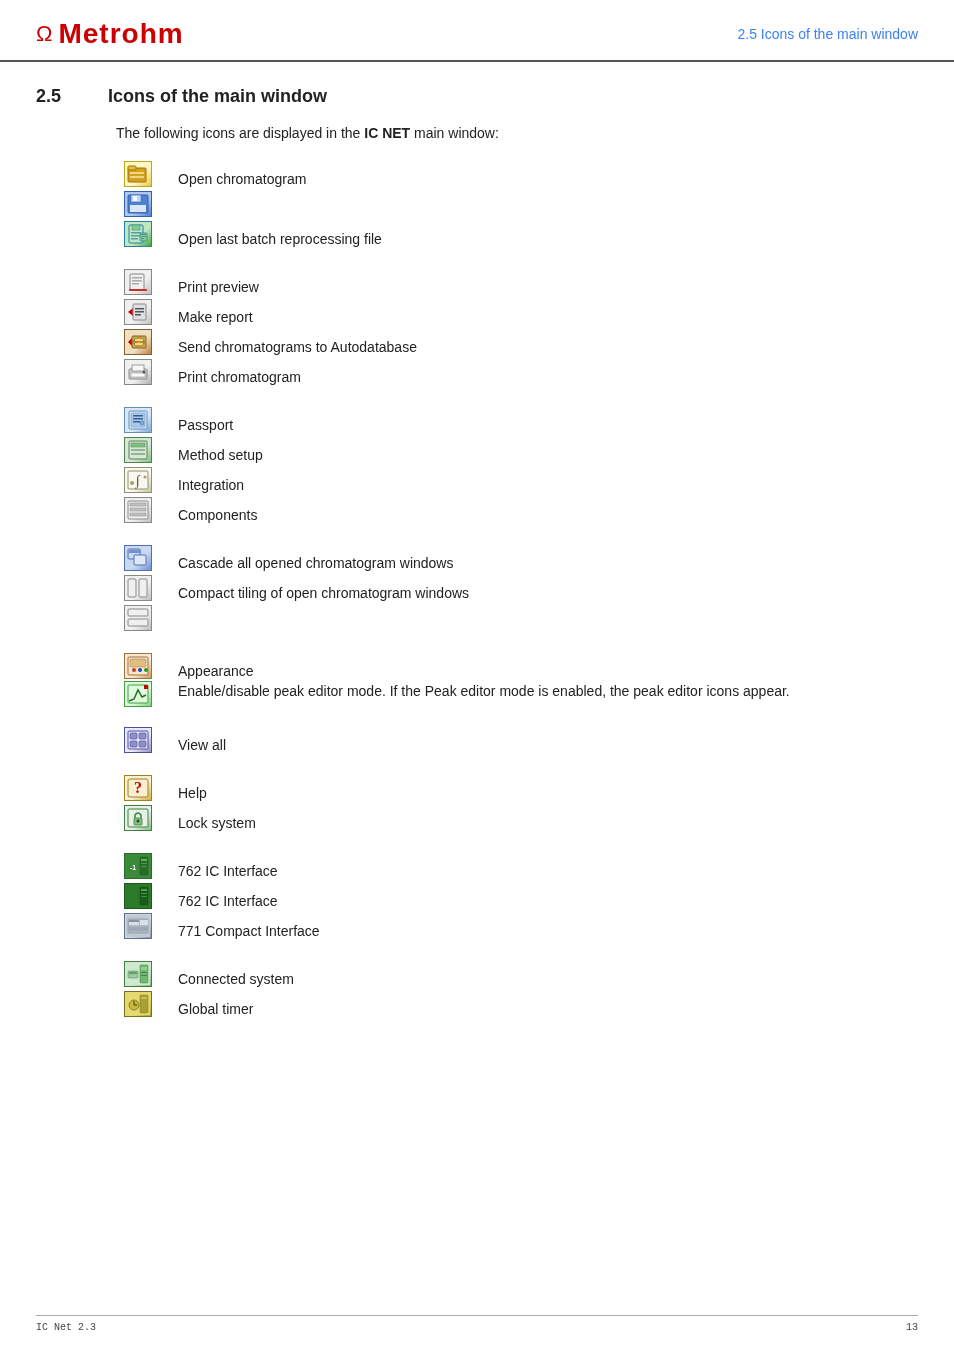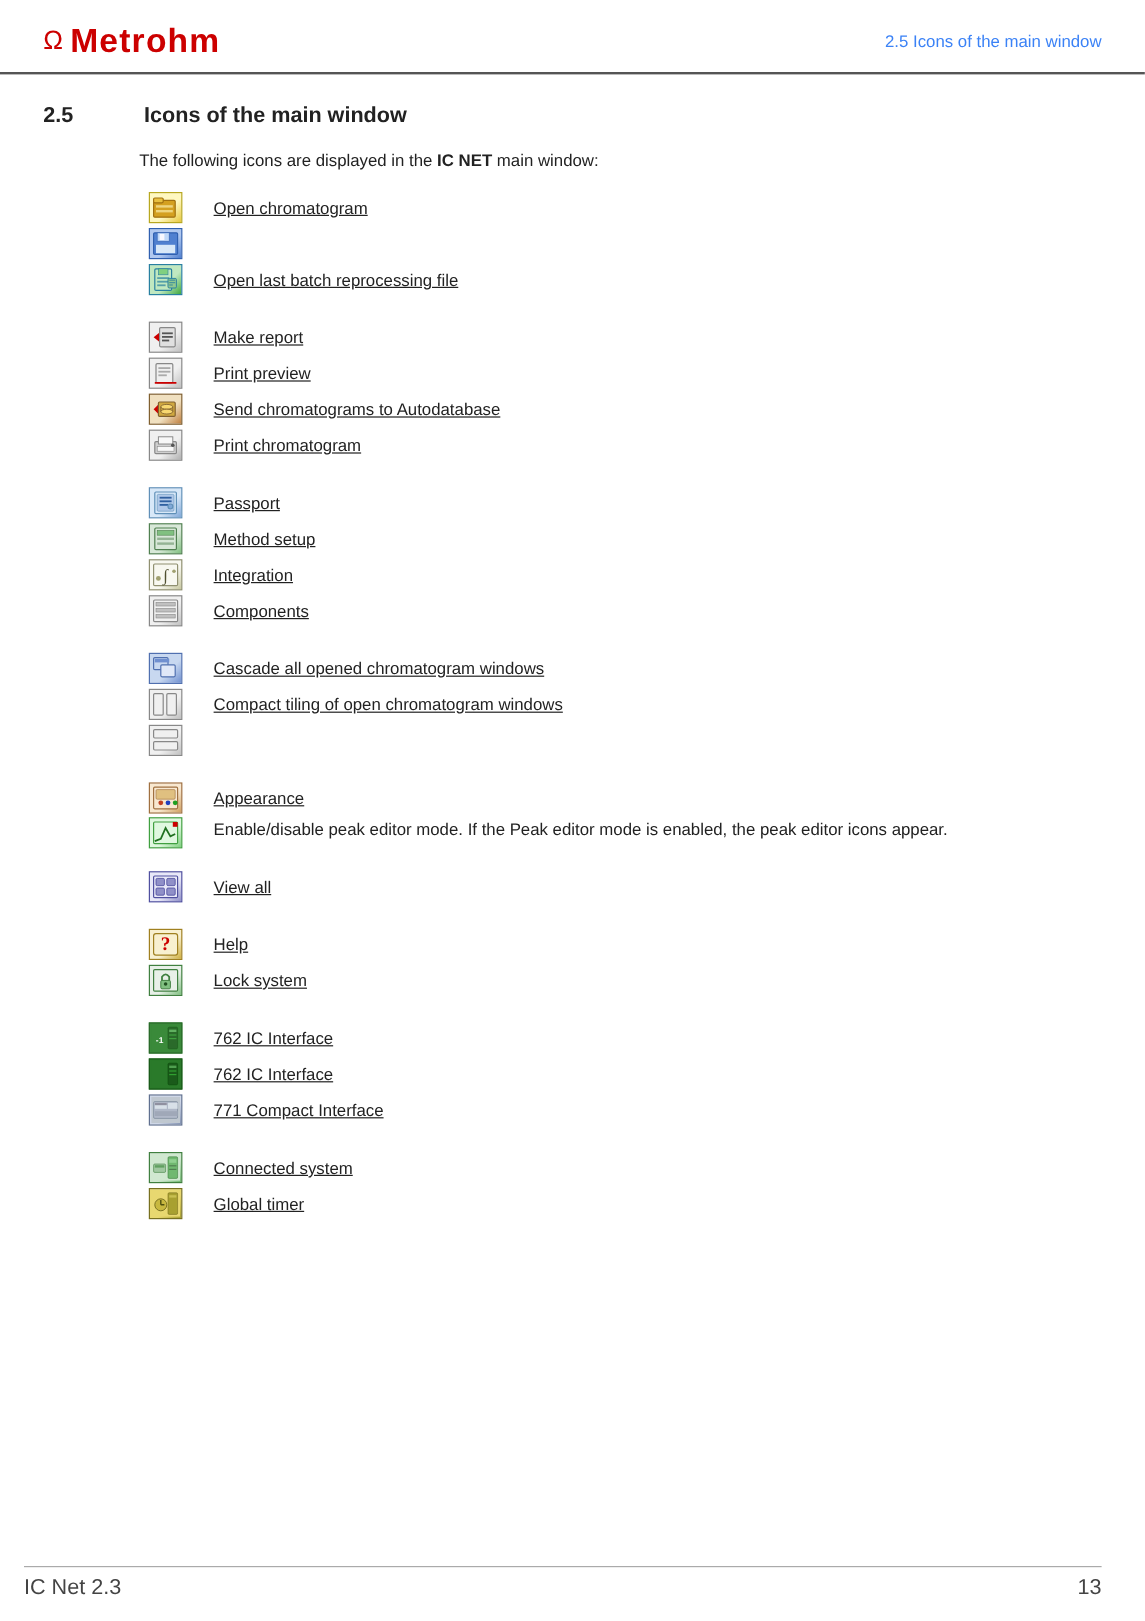--- a/index.html
+++ b/index.html
@@ -45,21 +45,21 @@
       color: #3b82f6;
     }
     
     .content {
       padding: 24px 36px 24px 36px;
     }
     
     .section-heading {
       display: flex;
       align-items: baseline;
-      gap: 36px;
+      gap: 24px;
       margin-bottom: 18px;
     }
     .section-num {
       font-size: 18px;
       font-weight: bold;
       color: #222;
       min-width: 48px;
     }
     .section-title {
       font-size: 18px;
@@ -78,24 +78,23 @@
     }
     
     .icon-list {
       margin-left: 80px;
     }
     .icon-group {
       margin-bottom: 10px;
     }
     .icon-row {
       display: flex;
-      align-items: center;
+      align-items: flex-end;
       margin-bottom: 2px;
       min-height: 28px;
-      text-decoration: underline;
     }
     .icon-cell {
       width: 44px;
       min-width: 44px;
       display: flex;
       align-items: center;
       justify-content: center;
     }
     .icon-img {
       width: 28px;
@@ -116,29 +115,30 @@
       flex: 1;
     }
     
     .group-spacer {
       height: 10px;
     }
     
     .footer {
       position: absolute;
       bottom: 18px;
-      left: 20px;
+      left: 36px;
       right: 36px;
       display: flex;
       justify-content: space-between;
       align-items: center;
-      font-size: 18px;
+      font-size: 10px;
       color: #444;
       border-top: 1px solid #aaa;
       padding-top: 6px;
+      font-family: Liberation Mono, monospace;
     }
     
     .ic-open { background: linear-gradient(135deg, #fff8c0 60%, #e8c840 100%); border-color: #b8a820; }
     .ic-save { background: linear-gradient(135deg, #b0c8f0 60%, #5080d0 100%); border-color: #3060b0; }
     .ic-batch { background: linear-gradient(135deg, #c0e8c0 60%, #40a840 100%); border-color: #2880a0; }
     .ic-report { background: linear-gradient(135deg, #f0f0f0 60%, #c0c0c0 100%); border-color: #888; }
     .ic-print-prev { background: linear-gradient(135deg, #f0f0f0 60%, #c0c0c0 100%); border-color: #888; }
     .ic-autodatabase { background: linear-gradient(135deg, #f0e0c0 60%, #c08040 100%); border-color: #806030; }
     .ic-print { background: linear-gradient(135deg, #f0f0f0 60%, #b0b0b0 100%); border-color: #888; }
     .ic-passport { background: linear-gradient(135deg, #d8e8f8 60%, #80a8d8 100%); border-color: #6090b8; }
@@ -240,45 +240,45 @@
           </div>
           <span class="icon-label">Open last batch reprocessing file</span>
         </div>
       </div>
 
       <div class="group-spacer"></div>
 
       <div class="icon-group">
         <div class="icon-row">
           <div class="icon-cell">
+            <div class="icon-img ic-print-prev">
+              <svg width="24" height="22" viewBox="0 0 24 22">
+                  <rect x="4" y="3" width="14" height="16" rx="1" fill="#f0f0f0" stroke="#888" stroke-width="1"></rect>
+                  <rect x="6" y="6" width="10" height="1.5" fill="#aaa"></rect>
+                  <rect x="6" y="9" width="10" height="1.5" fill="#aaa"></rect>
+                  <rect x="6" y="12" width="7" height="1.5" fill="#aaa"></rect>
+                  <line x1="3" y1="19" x2="21" y2="19" stroke="#c00" stroke-width="1.5"></line>
+                </svg>
+            </div>
+          </div>
+          <span class="icon-label">Print preview</span>
+        </div>
+        <div class="icon-row">
+          <div class="icon-cell">
             <div class="icon-img ic-report">
               <svg width="24" height="22" viewBox="0 0 24 22">
                   <polygon points="2,11 7,7 7,15" fill="#c00"></polygon>
                   <rect x="7" y="3" width="13" height="16" rx="1" fill="#e0e0e0" stroke="#888" stroke-width="1"></rect>
                   <rect x="9" y="7" width="9" height="1.5" fill="#555"></rect>
                   <rect x="9" y="10" width="9" height="1.5" fill="#555"></rect>
                   <rect x="9" y="13" width="6" height="1.5" fill="#555"></rect>
                 </svg>
             </div>
           </div>
           <span class="icon-label">Make report</span>
-        </div>
-        <div class="icon-row">
-          <div class="icon-cell">
-            <div class="icon-img ic-print-prev">
-              <svg width="24" height="22" viewBox="0 0 24 22">
-                  <rect x="4" y="3" width="14" height="16" rx="1" fill="#f0f0f0" stroke="#888" stroke-width="1"></rect>
-                  <rect x="6" y="6" width="10" height="1.5" fill="#aaa"></rect>
-                  <rect x="6" y="9" width="10" height="1.5" fill="#aaa"></rect>
-                  <rect x="6" y="12" width="7" height="1.5" fill="#aaa"></rect>
-                  <line x1="3" y1="19" x2="21" y2="19" stroke="#c00" stroke-width="1.5"></line>
-                </svg>
-            </div>
-          </div>
-          <span class="icon-label">Print preview</span>
         </div>
         <div class="icon-row">
           <div class="icon-cell">
             <div class="icon-img ic-autodatabase">
               <svg width="24" height="22" viewBox="0 0 24 22">
                   <polygon points="2,11 6,7 6,15" fill="#c00"></polygon>
                   <rect x="6" y="5" width="14" height="12" rx="1" fill="#d0a840" stroke="#806030" stroke-width="1"></rect>
                   <ellipse cx="13" cy="9" rx="5" ry="2" fill="#f8d870" stroke="#806030" stroke-width="0.7"></ellipse>
                   <ellipse cx="13" cy="13" rx="5" ry="2" fill="#f8d870" stroke="#806030" stroke-width="0.7"></ellipse>
                   <line x1="8" y1="9" x2="8" y2="13" stroke="#806030" stroke-width="0.7"></line>

